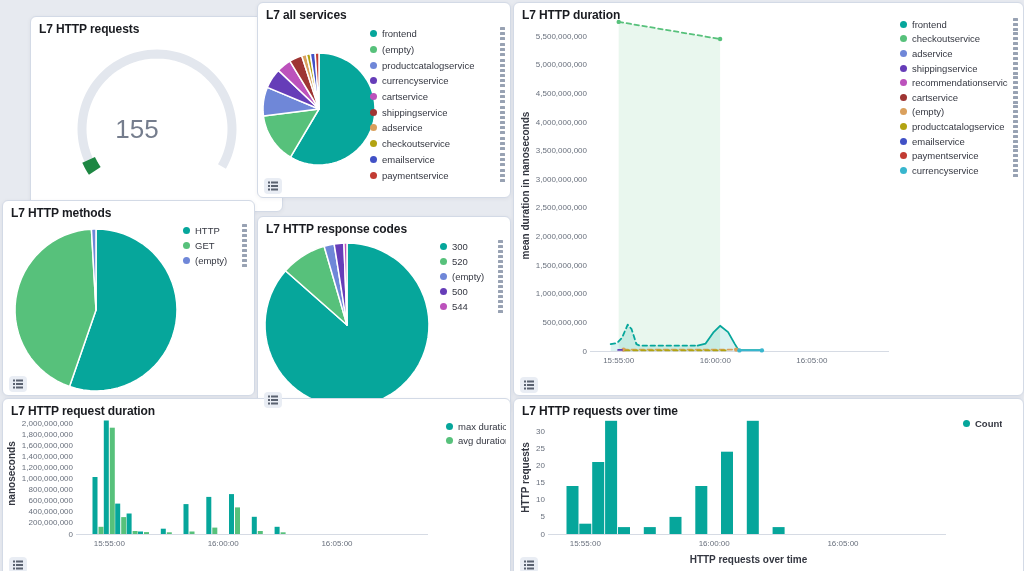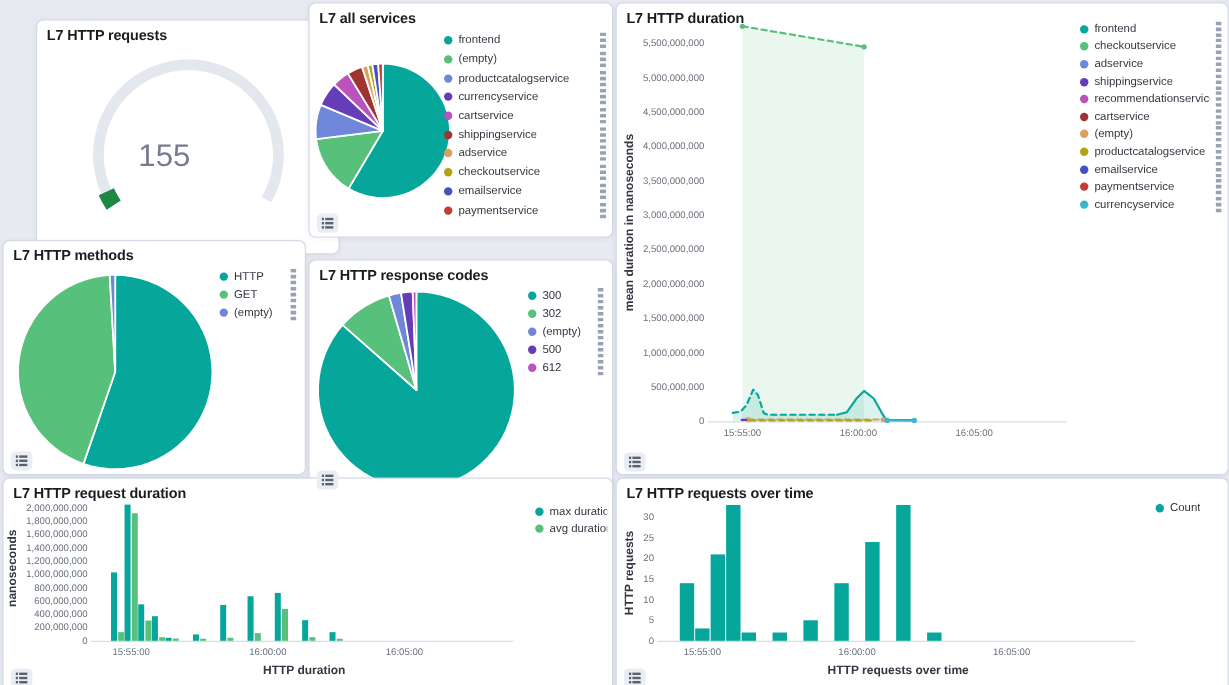--- a/index.html
+++ b/index.html
@@ -23,21 +23,21 @@
   .ldot{width:7px;height:7px;border-radius:50%;flex:none;}
   .llabel{font-size:9.5px;color:#343741;white-space:nowrap;overflow:hidden;}
   .lact{flex:none;margin-left:auto;display:flex;align-items:center;cursor:pointer;}
   #p1 .lrow{height:15.7px;} #p2 .lrow{height:14.6px;}
   #p3 .lrow,#p4 .lrow{height:15px;} #p5 .lrow,#p6 .lrow{height:14.5px;}
   #p1 .legend{left:112px;top:23px;right:5px;}
   #p2 .legend{left:386px;top:14px;right:5px;}
   #p3 .legend{left:180px;top:22px;right:7px;}
   #p4 .legend{left:182px;top:22px;right:7px;}
   #p5 .legend{left:443px;top:20px;right:4px;}
-  #p6 .legend{left:449px;top:17px;right:4px;}
+  #p6 .legend{left:449px;top:17px;right:4px;font-weight:bold;}
   .ltoggle{position:absolute;left:6px;bottom:3px;width:18px;height:16px;background:#e9edf4;
            border:none;border-radius:4px;display:flex;align-items:center;justify-content:center;
            cursor:pointer;padding:0;z-index:4;}
   #p2 .ltoggle{bottom:2px;}
   .ytitle,.xtitle{position:absolute;font-size:10px;font-weight:700;color:#343741;text-align:center;z-index:2;}
   #p2 .ytitle{left:-89px;top:177px;width:200px;transform:rotate(-90deg);}
   #p5 .ytitle{left:-52px;top:69px;width:120px;transform:rotate(-90deg);}
   #p6 .ytitle{left:-49px;top:73px;width:120px;transform:rotate(-90deg);}
   #p2 .xtitle{left:79px;width:296px;top:370px;}
   #p5 .xtitle{left:76px;width:349px;top:155px;}
@@ -454,21 +454,21 @@
         <span class="lact">
           <svg width="5" height="13" viewBox="0 0 5 13">
             <rect y="0" width="5" height="3" rx="0.5" fill="#98a2b3"></rect>
             <rect y="5" width="5" height="3" rx="0.5" fill="#98a2b3"></rect>
             <rect y="10" width="5" height="3" rx="0.5" fill="#98a2b3"></rect>
           </svg>
         </span>
       </div>
       <div class="lrow">
         <span class="ldot" style="background: rgb(87, 193, 123);"></span>
-        <span class="llabel">302</span>
+        <span class="llabel">520</span>
         <span class="lact">
           <svg width="5" height="13" viewBox="0 0 5 13">
             <rect y="0" width="5" height="3" rx="0.5" fill="#98a2b3"></rect>
             <rect y="5" width="5" height="3" rx="0.5" fill="#98a2b3"></rect>
             <rect y="10" width="5" height="3" rx="0.5" fill="#98a2b3"></rect>
           </svg>
         </span>
       </div>
       <div class="lrow">
         <span class="ldot" style="background: rgb(111, 135, 216);"></span>
@@ -487,21 +487,21 @@
         <span class="lact">
           <svg width="5" height="13" viewBox="0 0 5 13">
             <rect y="0" width="5" height="3" rx="0.5" fill="#98a2b3"></rect>
             <rect y="5" width="5" height="3" rx="0.5" fill="#98a2b3"></rect>
             <rect y="10" width="5" height="3" rx="0.5" fill="#98a2b3"></rect>
           </svg>
         </span>
       </div>
       <div class="lrow">
         <span class="ldot" style="background: rgb(188, 82, 188);"></span>
-        <span class="llabel">612</span>
+        <span class="llabel">544</span>
         <span class="lact">
           <svg width="5" height="13" viewBox="0 0 5 13">
             <rect y="0" width="5" height="3" rx="0.5" fill="#98a2b3"></rect>
             <rect y="5" width="5" height="3" rx="0.5" fill="#98a2b3"></rect>
             <rect y="10" width="5" height="3" rx="0.5" fill="#98a2b3"></rect>
           </svg>
         </span>
       </div>
     </div>
   <button class="ltoggle">
@@ -555,21 +555,20 @@
         <rect x="129.6" y="132.0" width="5" height="3.0" fill="#57C17B"></rect>
         <rect x="141.0" y="133.1" width="5" height="1.9" fill="#57C17B"></rect>
         <rect x="163.8" y="133.3" width="5" height="1.7" fill="#57C17B"></rect>
         <rect x="186.5" y="132.5" width="5" height="2.5" fill="#57C17B"></rect>
         <rect x="209.3" y="128.6" width="5" height="6.4" fill="#57C17B"></rect>
         <rect x="232.0" y="108.4" width="5" height="26.6" fill="#57C17B"></rect>
         <rect x="254.8" y="132.0" width="5" height="3.0" fill="#57C17B"></rect>
         <rect x="277.6" y="133.3" width="5" height="1.7" fill="#57C17B"></rect>
       </svg>
     </div>
-  <div class="xtitle">HTTP duration</div>
   <div class="legend">
       <div class="lrow">
         <span class="ldot" style="background: rgb(6, 166, 155);"></span>
         <span class="llabel">max duration</span>
       </div>
       <div class="lrow">
         <span class="ldot" style="background: rgb(87, 193, 123);"></span>
         <span class="llabel">avg duration</span>
       </div>
     </div>

